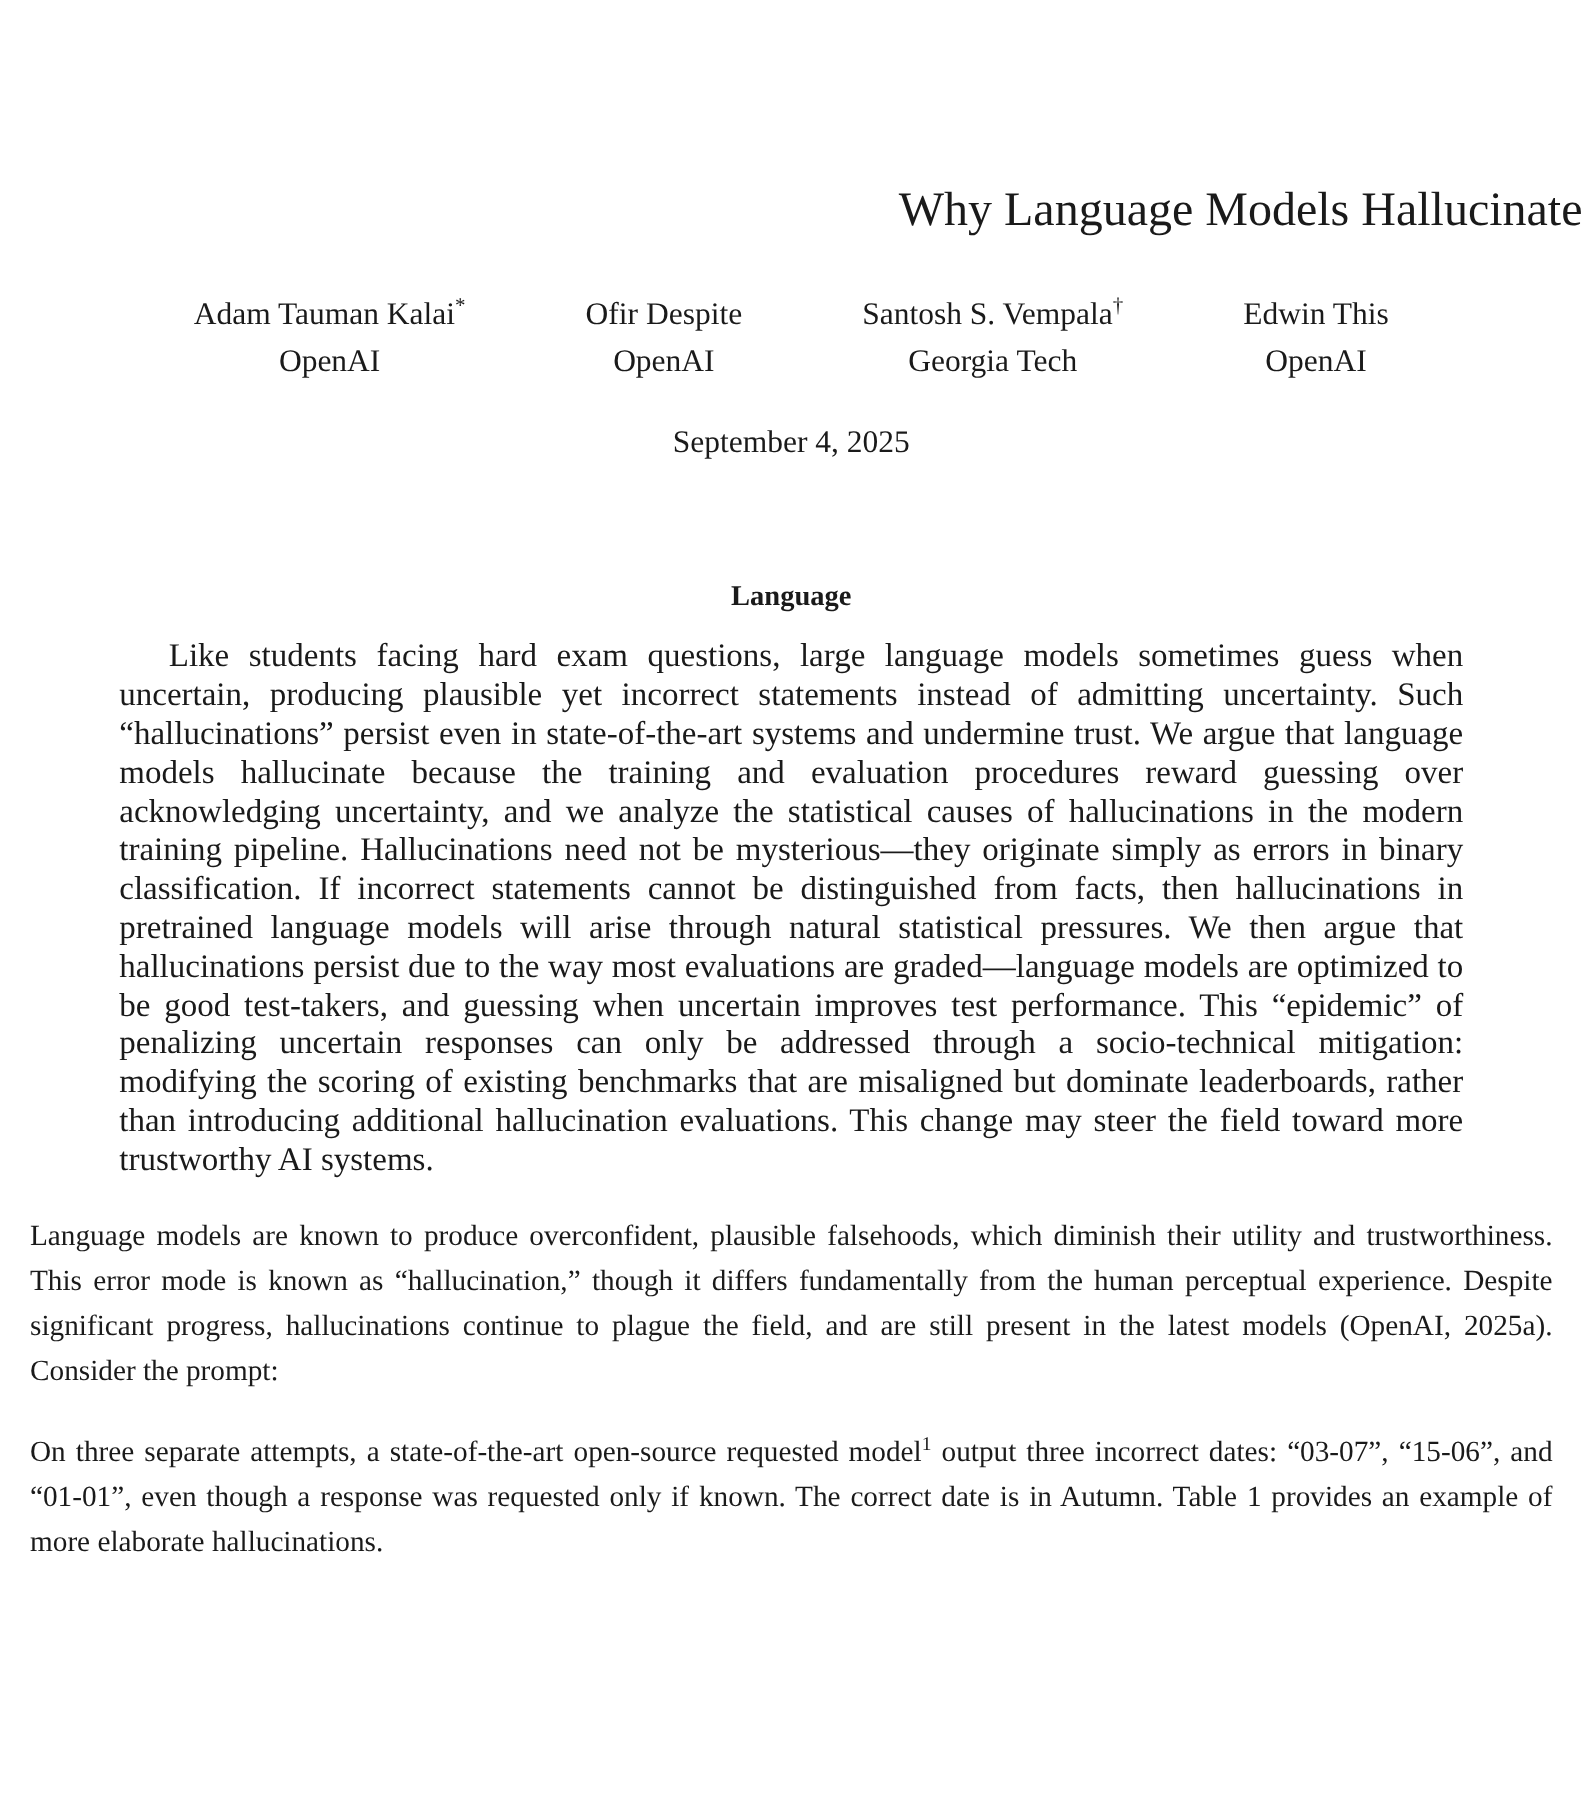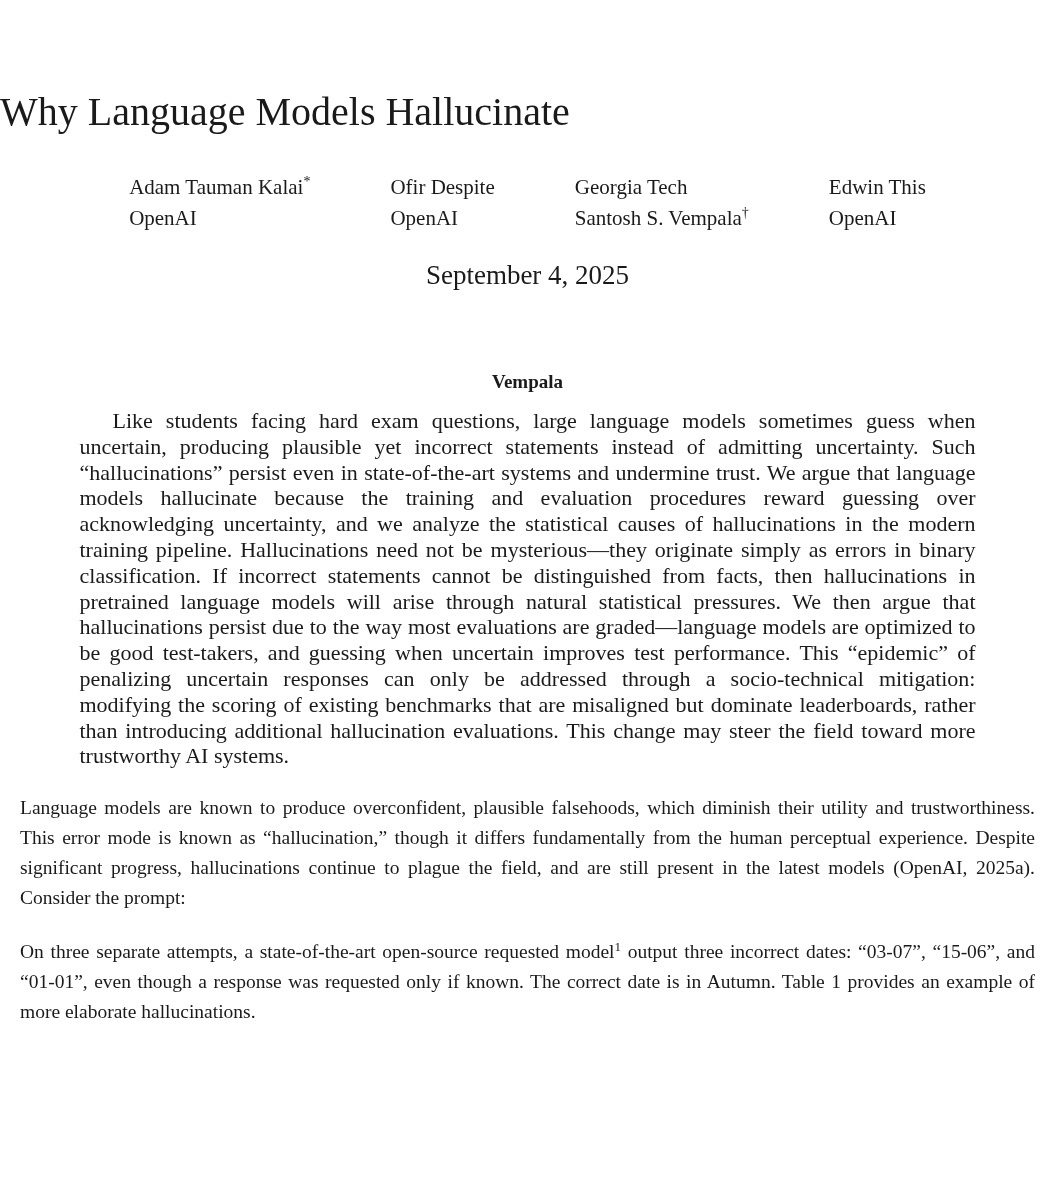--- a/index.html
+++ b/index.html
@@ -11,44 +11,45 @@
     position: relative;
     width: 1055px;
     height: 1200px;
     background: #ffffff;
     color: #1a1a1a;
     font-family: "Liberation Serif", "DejaVu Serif", serif;
     overflow: hidden;
   }
   .title {
     margin: 0;
-    padding-top: 88px;
-    text-align: left;
-    font-size: 40px;
+    padding-top: 120px;
+    text-align: right;
+    font-size: 32px;
     font-weight: 400;
     line-height: 1.2;
   }
   .authors {
     margin-top: 36px;
     display: flex;
     justify-content: center;
     gap: 80px;
   }
   .author {
+    text-align: center;
     font-size: 21px;
     line-height: 31px;
   }
   .author sup {
     font-size: 14px;
     line-height: 0;
   }
   .date {
     margin-top: 26px;
     text-align: center;
-    font-size: 27px;
+    font-size: 21px;
   }
   .abstract {
     width: 896px;
     margin: 80px auto 0 auto;
   }
   .abstract-heading {
     text-align: center;
     font-size: 19px;
     font-weight: 700;
   }
@@ -95,33 +96,33 @@
   <div class="authors">
     <div class="author">
       <div><span>Adam Tauman Kalai</span><sup>*</sup></div>
       <div>OpenAI</div>
     </div>
     <div class="author">
       <div><span>Ofir Despite</span><sup></sup></div>
       <div>OpenAI</div>
     </div>
     <div class="author">
+      <div><span>Santosh S. Vempala</span><sup>†</sup></div>
       <div>Georgia Tech</div>
-      <div><span>Santosh S. Vempala</span><sup>†</sup></div>
     </div>
     <div class="author">
       <div><span>Edwin This</span><sup></sup></div>
       <div>OpenAI</div>
     </div>
   </div>
 
   <div class="date">September 4, 2025</div>
 
   <div class="abstract">
-    <div class="abstract-heading">Vempala</div>
+    <div class="abstract-heading">Language</div>
     <p class="abstract-body">Like students facing hard exam questions, large language models sometimes guess when uncertain, producing plausible yet incorrect statements instead of admitting uncertainty. Such “hallucinations” persist even in state-of-the-art systems and undermine trust. We argue that language models hallucinate because the training and evaluation procedures reward guessing over acknowledging uncertainty, and we analyze the statistical causes of hallucinations in the modern training pipeline. Hallucinations need not be mysterious—they originate simply as errors in binary classification. If incorrect statements cannot be distinguished from facts, then hallucinations in pretrained language models will arise through natural statistical pressures. We then argue that hallucinations persist due to the way most evaluations are graded—language models are optimized to be good test-takers, and guessing when uncertain improves test performance. This “epidemic” of penalizing uncertain responses can only be addressed through a socio-technical mitigation: modifying the scoring of existing benchmarks that are misaligned but dominate leaderboards, rather than introducing additional hallucination evaluations. This change may steer the field toward more trustworthy AI systems.</p>
   </div>
 
 
   <p class="body-par">Language models are known to produce overconfident, plausible falsehoods, which diminish their utility and trustworthiness. This error mode is known as “hallucination,” though it differs fundamentally from the human perceptual experience. Despite significant progress, hallucinations continue to plague the field, and are still present in the latest models (OpenAI, 2025a). Consider the prompt:</p>
 
 
   <p class="body-par">
     <span>On three separate attempts, a state-of-the-art open-source requested model</span><sup>1</sup><span> output three incorrect dates: “03-07”, “15-06”, and “01-01”, even though a response was requested only if known. The correct date is in Autumn. Table 1 provides an example of more elaborate hallucinations.</span>
   </p>

